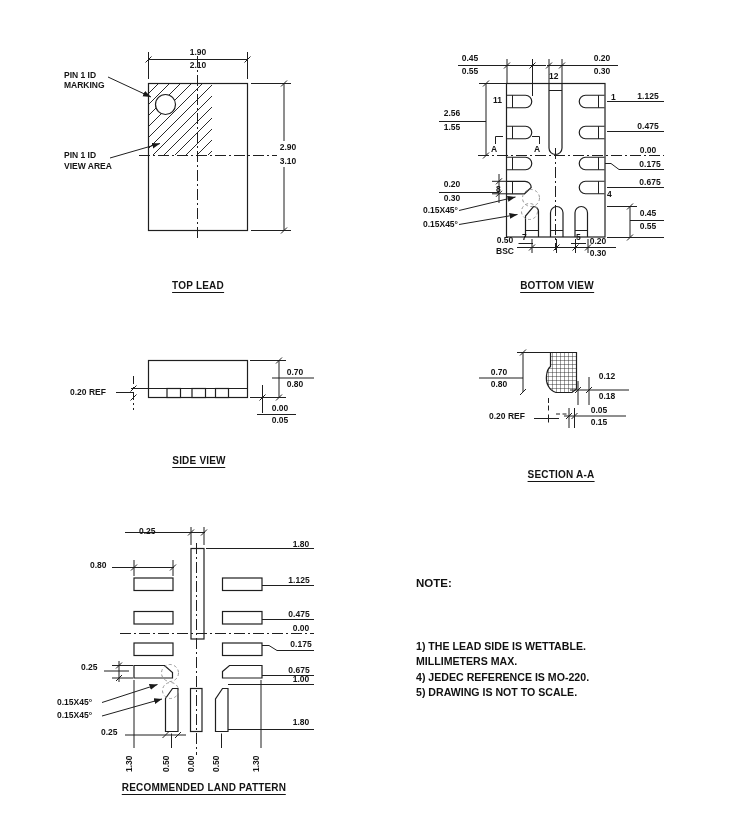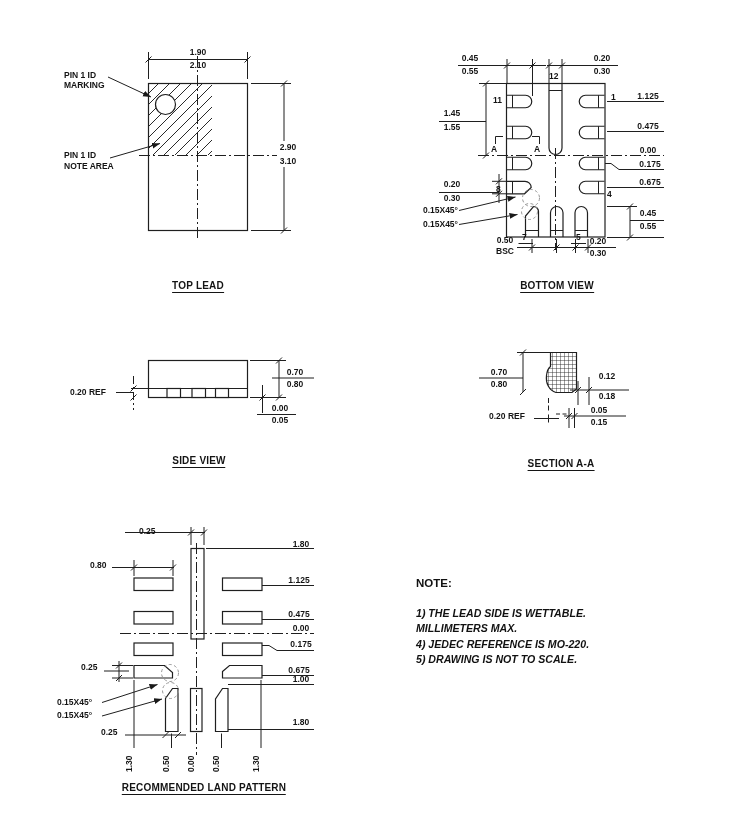--- a/index.html
+++ b/index.html
@@ -9,21 +9,21 @@
   .lbl{position:absolute;font-weight:bold;font-size:8.5px;line-height:9px;color:#141414;
        white-space:nowrap;letter-spacing:0;}
   .c{transform:translateX(-50%);}
   .r{transform:translateX(-100%);}
   .rot{transform:rotate(-90deg);transform-origin:top left;}
   .title{position:absolute;font-weight:bold;font-size:10px;line-height:11px;color:#141414;
          white-space:nowrap;border-bottom:1.6px solid #141414;padding-bottom:1px;
          transform:translateX(-50%);letter-spacing:.2px;}
   .note-head{position:absolute;font-weight:bold;font-size:11.5px;color:#111;}
   .note-line{font-weight:bold;font-size:10.6px;line-height:15.4px;color:#111;white-space:nowrap;}
-  #notes-block{position:absolute;left:416px;top:606px;font-style:italic;}
+  #notes-block{position:absolute;left:416px;top:639px;}
 </style>
 </head>
 <body>
 
 <div id="stage">
 
 <svg width="745" height="815" viewBox="0 0 745 815">
   <defs>
     <pattern id="hatch" patternUnits="userSpaceOnUse" width="11" height="11">
       <path d="M-2,13 L13,-2" stroke="#2a2a2a" stroke-width="1"></path>
@@ -166,33 +166,33 @@
       <path d="M162.5 738 L168.5 732 M175 738 L181 732"></path>
     </g>
   </g>
 </svg>
 
 <span class="lbl c" style="left:198px;top:48px">1.90</span>
 <span class="lbl c" style="left:198px;top:61px">2.10</span>
 <span class="lbl" style="left:64px;top:71px">PIN 1 ID</span>
 <span class="lbl" style="left:64px;top:81px">MARKING</span>
 <span class="lbl" style="left:64px;top:151px">PIN 1 ID</span>
-<span class="lbl" style="left:64px;top:162px">NOTE AREA</span>
+<span class="lbl" style="left:64px;top:162px">VIEW AREA</span>
 <span class="lbl c" style="left:288px;top:143px">2.90</span>
 <span class="lbl c" style="left:288px;top:157px">3.10</span>
 <span class="title" style="left:198px;top:280px">TOP LEAD</span>
 
 <span class="lbl c" style="left:470px;top:54px">0.45</span>
 <span class="lbl c" style="left:470px;top:67px">0.55</span>
 <span class="lbl c" style="left:602px;top:54px">0.20</span>
 <span class="lbl c" style="left:602px;top:67px">0.30</span>
 <span class="lbl" style="left:549px;top:72px">12</span>
 <span class="lbl" style="left:493px;top:96px">11</span>
 <span class="lbl" style="left:611px;top:93px">1</span>
-<span class="lbl c" style="left:452px;top:109px">1.45</span>
+<span class="lbl c" style="left:452px;top:109px">2.56</span>
 <span class="lbl c" style="left:452px;top:123px">1.55</span>
 <span class="lbl" style="left:491px;top:145px">A</span>
 <span class="lbl" style="left:534px;top:145px">A</span>
 <span class="lbl c" style="left:452px;top:180px">0.20</span>
 <span class="lbl c" style="left:452px;top:194px">0.30</span>
 <span class="lbl" style="left:496px;top:185px">8</span>
 <span class="lbl" style="left:607px;top:190px">4</span>
 <span class="lbl r" style="left:458px;top:206px">0.15X45°</span>
 <span class="lbl r" style="left:458px;top:220px">0.15X45°</span>
 <span class="lbl c" style="left:505px;top:236px">0.50</span>
@@ -217,21 +217,21 @@
 <span class="lbl c" style="left:280px;top:416px">0.05</span>
 <span class="title" style="left:199px;top:455px">SIDE VIEW</span>
 
 <span class="lbl c" style="left:499px;top:368px">0.70</span>
 <span class="lbl c" style="left:499px;top:380px">0.80</span>
 <span class="lbl" style="left:489px;top:412px">0.20 REF</span>
 <span class="lbl c" style="left:607px;top:372px">0.12</span>
 <span class="lbl c" style="left:607px;top:392px">0.18</span>
 <span class="lbl c" style="left:599px;top:406px">0.05</span>
 <span class="lbl c" style="left:599px;top:418px">0.15</span>
-<span class="title" style="left:561px;top:458px">SECTION A-A</span>
+<span class="title" style="left:561px;top:469px">SECTION A-A</span>
 
 <span class="lbl" style="left:139px;top:527px">0.25</span>
 <span class="lbl c" style="left:301px;top:540px">1.80</span>
 <span class="lbl" style="left:90px;top:561px">0.80</span>
 <span class="lbl c" style="left:299px;top:576px">1.125</span>
 <span class="lbl c" style="left:299px;top:610px">0.475</span>
 <span class="lbl c" style="left:301px;top:624px">0.00</span>
 <span class="lbl c" style="left:301px;top:640px">0.175</span>
 <span class="lbl c" style="left:299px;top:666px">0.675</span>
 <span class="lbl c" style="left:301px;top:675px">1.00</span>

